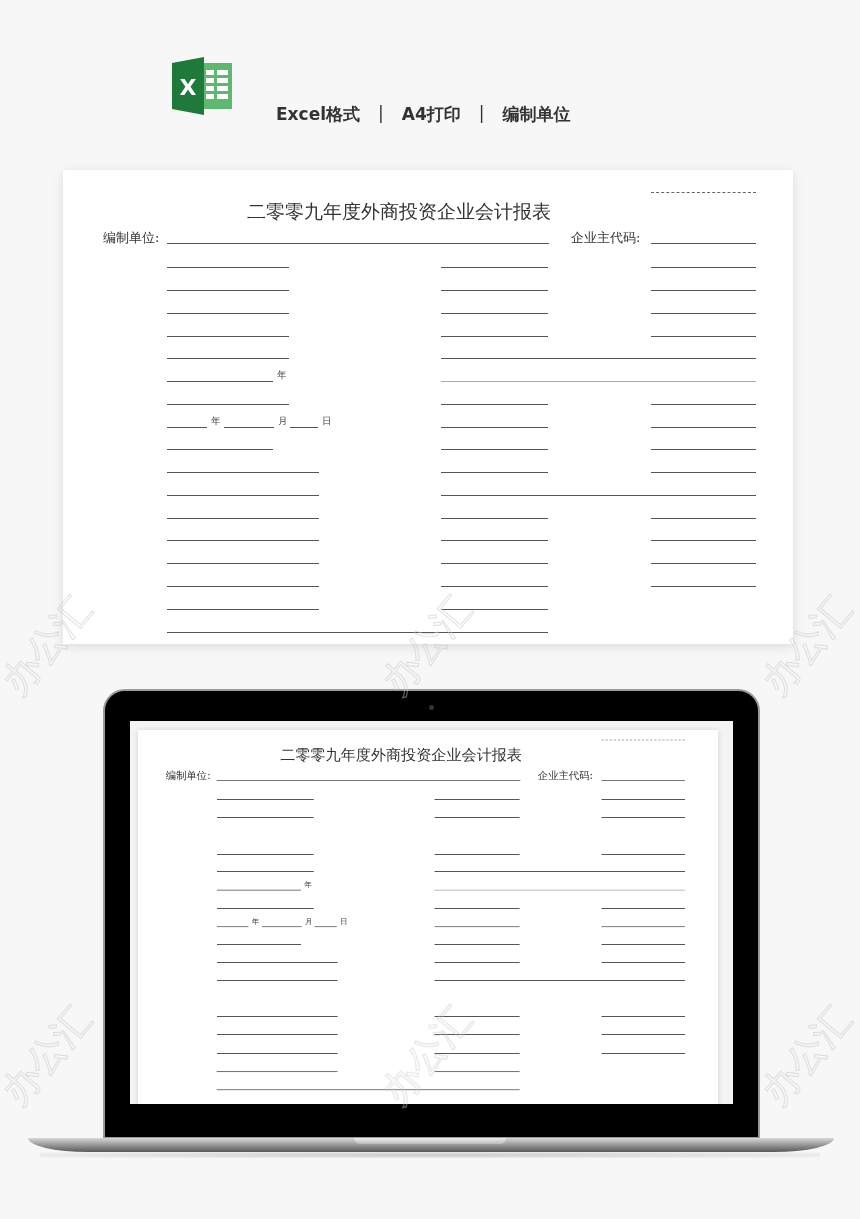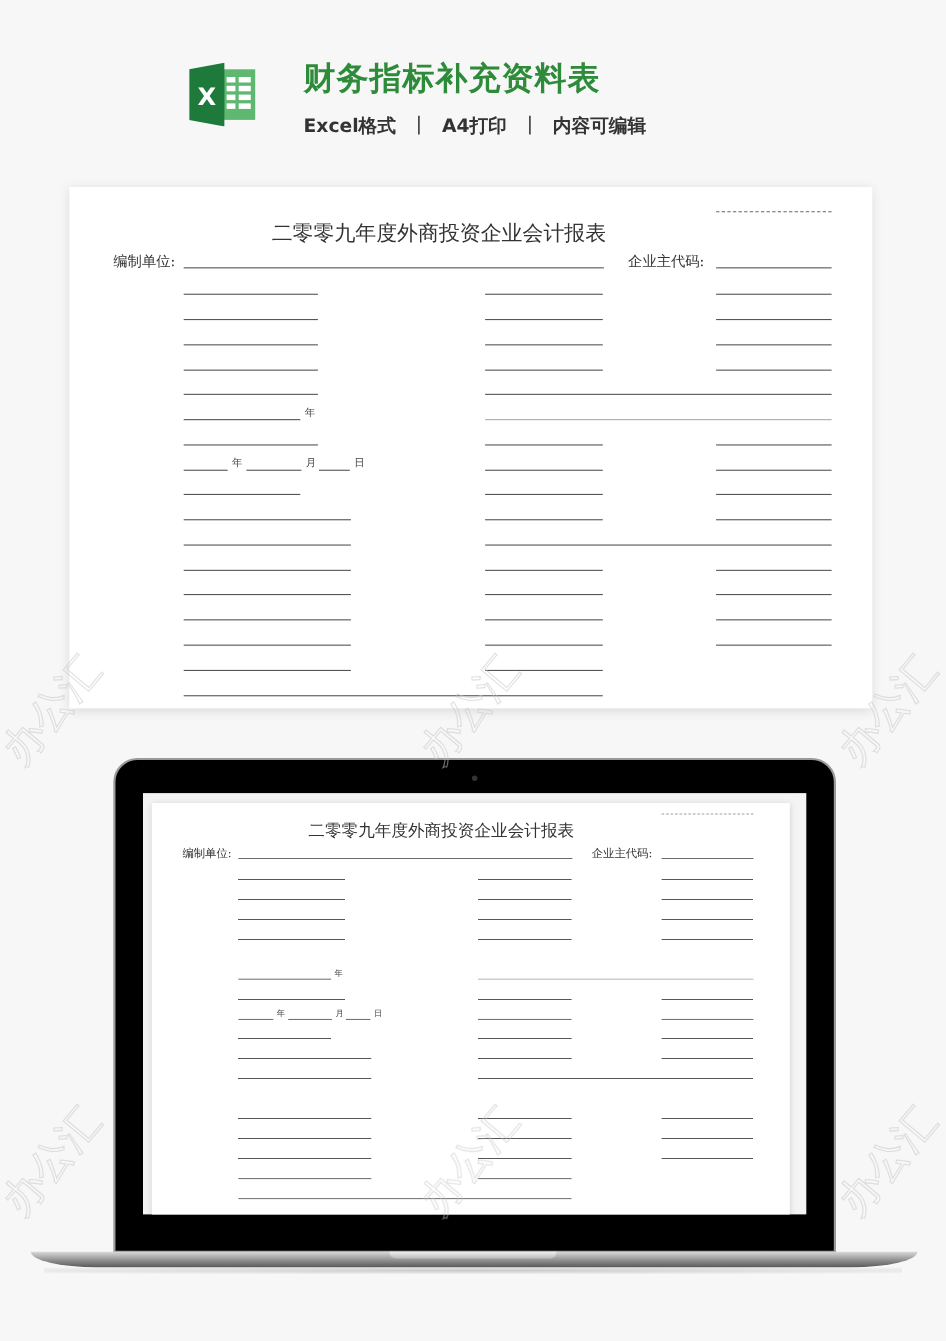--- a/index.html
+++ b/index.html
@@ -44,27 +44,26 @@
       <rect x="34" y="21" width="8" height="5"></rect>
         <rect x="45" y="21" width="11" height="5"></rect>
       <rect x="34" y="29" width="8" height="5"></rect>
         <rect x="45" y="29" width="11" height="5"></rect>
       <rect x="34" y="37" width="8" height="5"></rect>
         <rect x="45" y="37" width="11" height="5"></rect>
     </g>
     <polygon points="0,6 32,0 32,58 0,52" fill="#1e7a3a"></polygon>
     <text x="16" y="38" font-family="DejaVu Sans, sans-serif" font-weight="bold" font-size="22" fill="#fff" text-anchor="middle">X</text>
   </svg>
-  <div class="title">财务指标补充资料表</div>
   <div class="subtitle">
     <span>Excel格式</span>
     <span class="sep">|</span>
     <span>A4打印</span>
     <span class="sep">|</span>
-    <span>内容可编辑</span>
+    <span>编制单位</span>
   </div>
 </div>
 
 <div class="sheet sheet1">
   <div class="doc" id="doc-template">
     <div class="dots" style="left:588px;top:22px;width:105px;"></div>
     <div class="doc-title" style="left:184px;top:29px;">二零零九年度外商投资企业会计报表</div>
 
     <div class="lbl big" style="left:40px;top:59px;text-align:left;">编制单位:</div>
     <div class="ln" style="left:104px;top:73px;width:382px;"></div>

